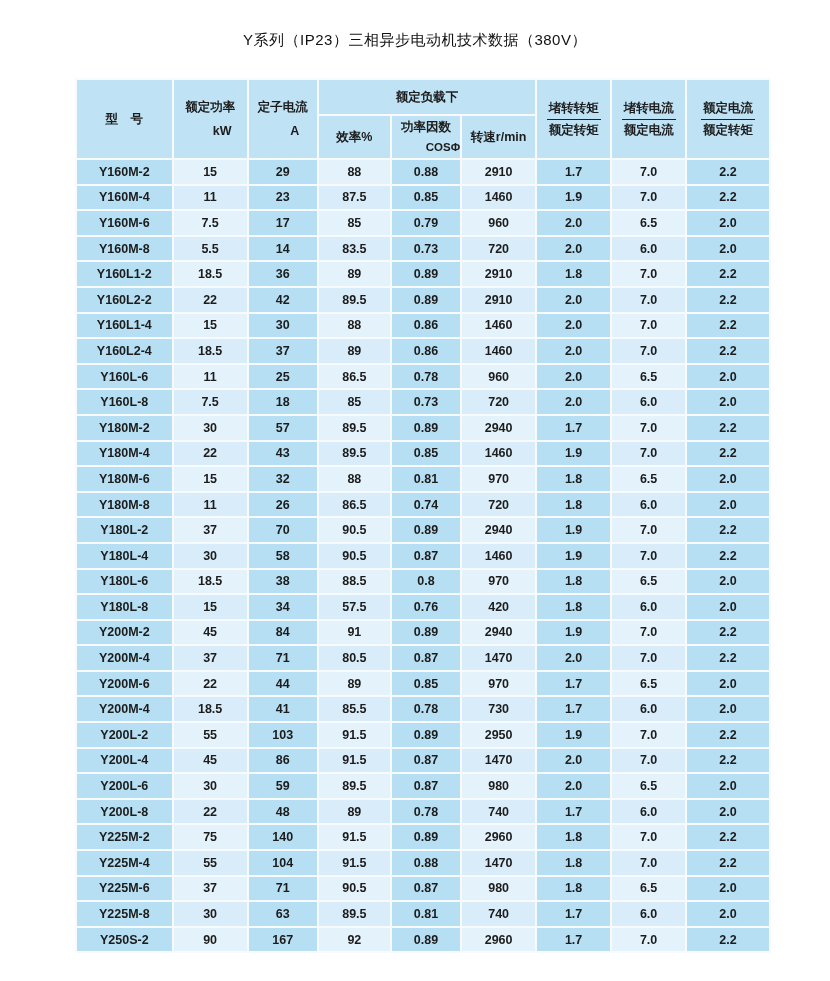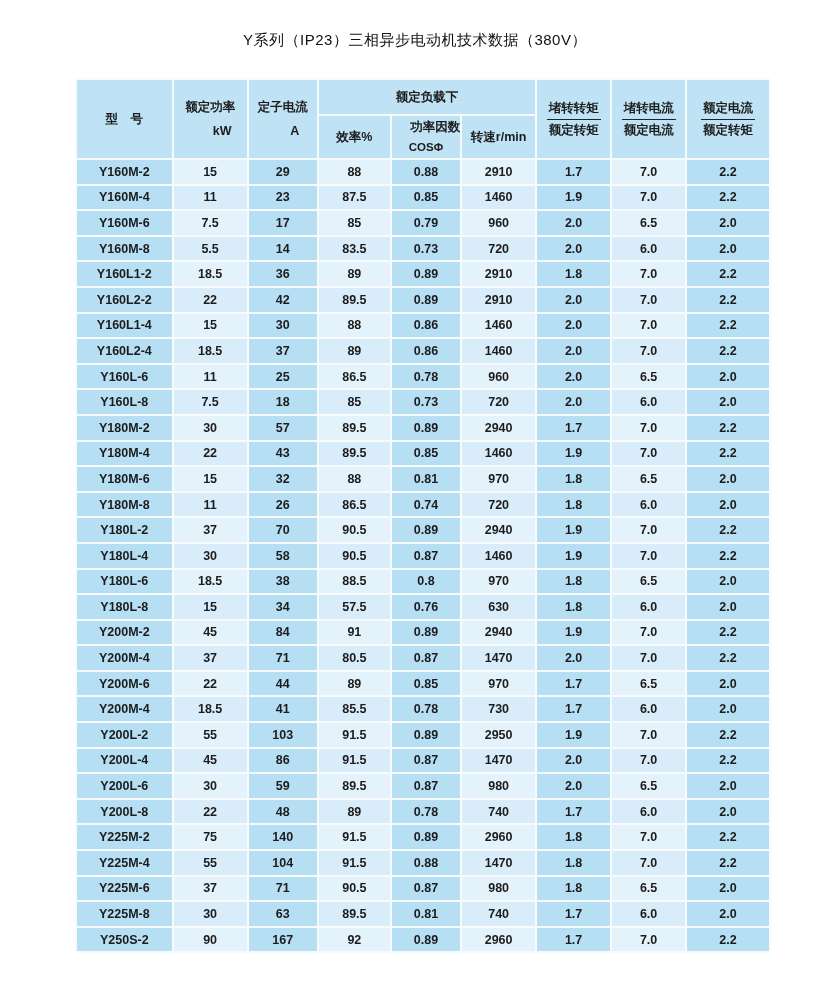--- a/index.html
+++ b/index.html
@@ -34,22 +34,22 @@
   }
   thead th{background:var(--header-bg);font-size:12.5px;line-height:1.2;}
   thead tr.group-row th.group{height:34px;}
   thead tr.sub-row th{height:42px;}
   tbody td{font-size:12.5px;height:23.6px;}
   .c-dark{background:var(--cell-dark);}
   .c-light{background:var(--cell-light);}
   tbody tr:nth-child(even) td.c-light{background:var(--cell-light-alt);}
   .two-line .l1{display:block;margin-bottom:9px;}
   .two-line .l2{display:block;margin-left:24px;}
-  .tight .l1{display:block;margin-bottom:6px;text-align:right;}
-  .tight .l2{display:block;font-size:11.5px;}
+  .tight .l1{display:block;margin-bottom:6px;}
+  .tight .l2{display:block;font-size:11.5px;text-align:right;}
   .frac .num{
     display:inline-block;
     padding:0 2px 3px 2px;
     border-bottom:1.5px solid #222;
     margin-bottom:3px;
   }
   .frac .den{display:block;}
 </style>
 </head>
 <body>
@@ -291,21 +291,21 @@
           <td class="c-dark">1.8</td>
           <td class="c-light">6.5</td>
           <td class="c-dark">2.0</td>
         </tr>
         <tr>
           <td class="c-dark">Y180L-8</td>
           <td class="c-light">15</td>
           <td class="c-dark">34</td>
           <td class="c-light">57.5</td>
           <td class="c-dark">0.76</td>
-          <td class="c-light">630</td>
+          <td class="c-light">420</td>
           <td class="c-dark">1.8</td>
           <td class="c-light">6.0</td>
           <td class="c-dark">2.0</td>
         </tr>
         <tr>
           <td class="c-dark">Y200M-2</td>
           <td class="c-light">45</td>
           <td class="c-dark">84</td>
           <td class="c-light">91</td>
           <td class="c-dark">0.89</td>

